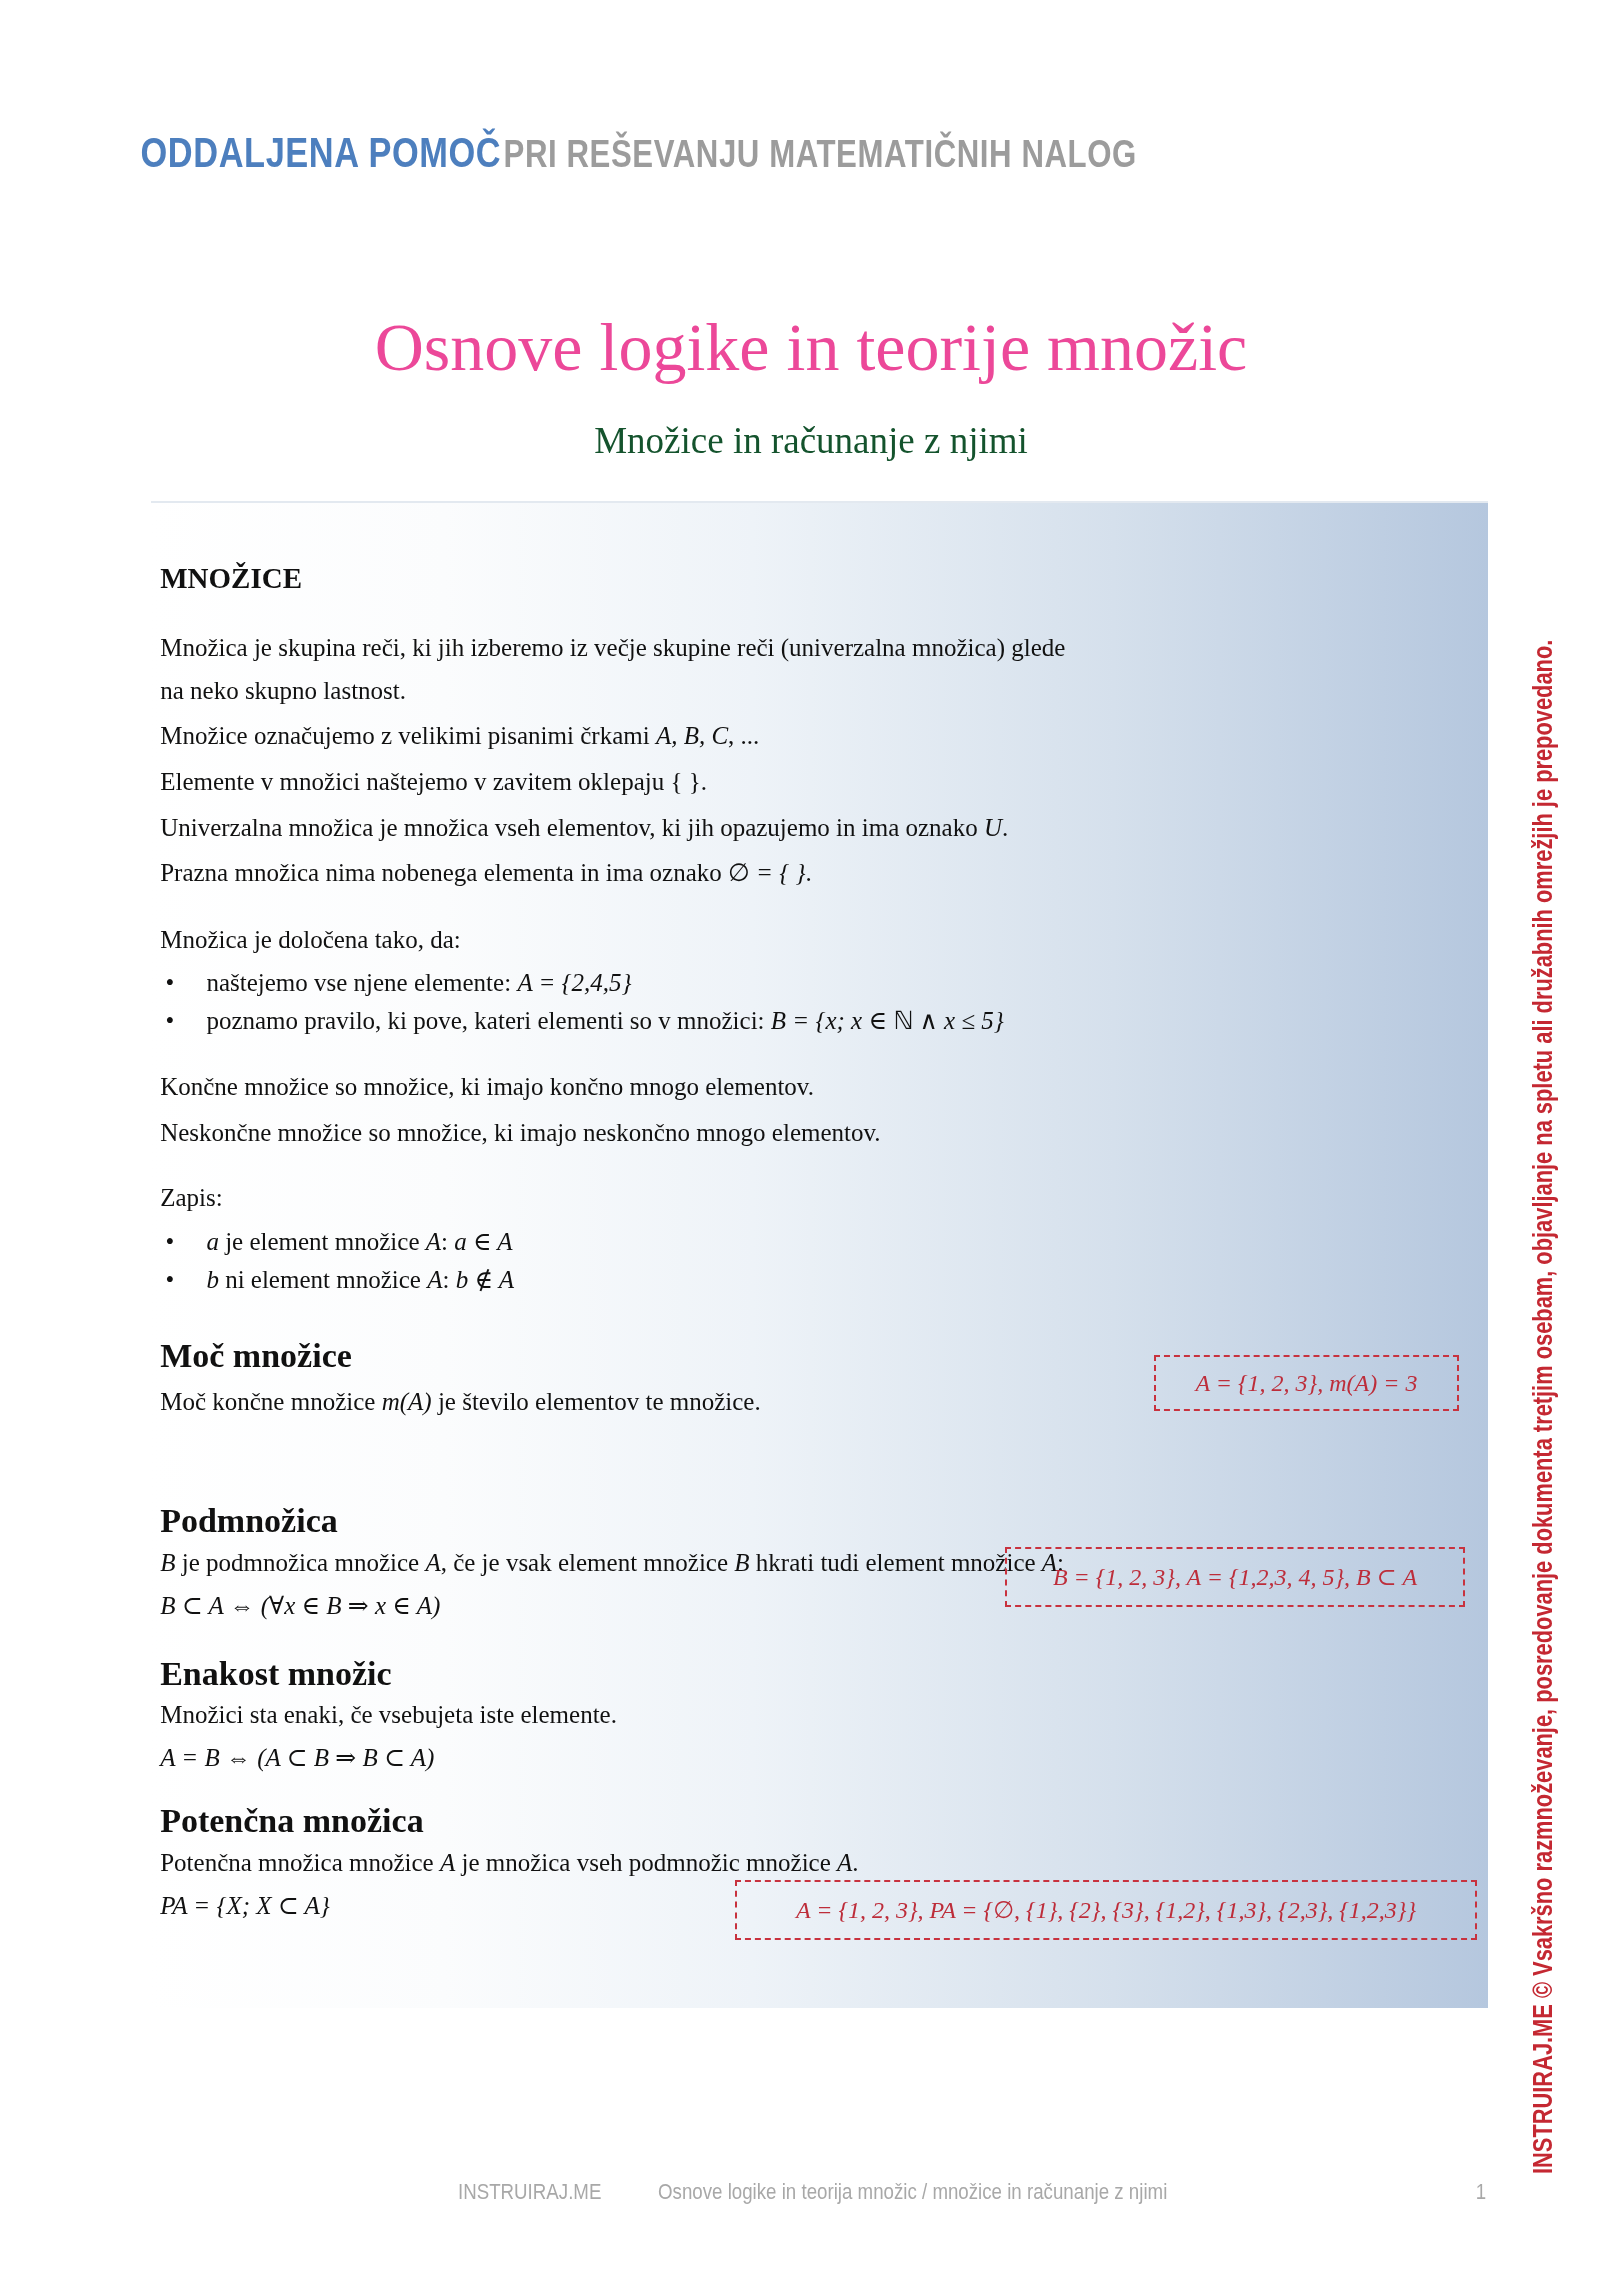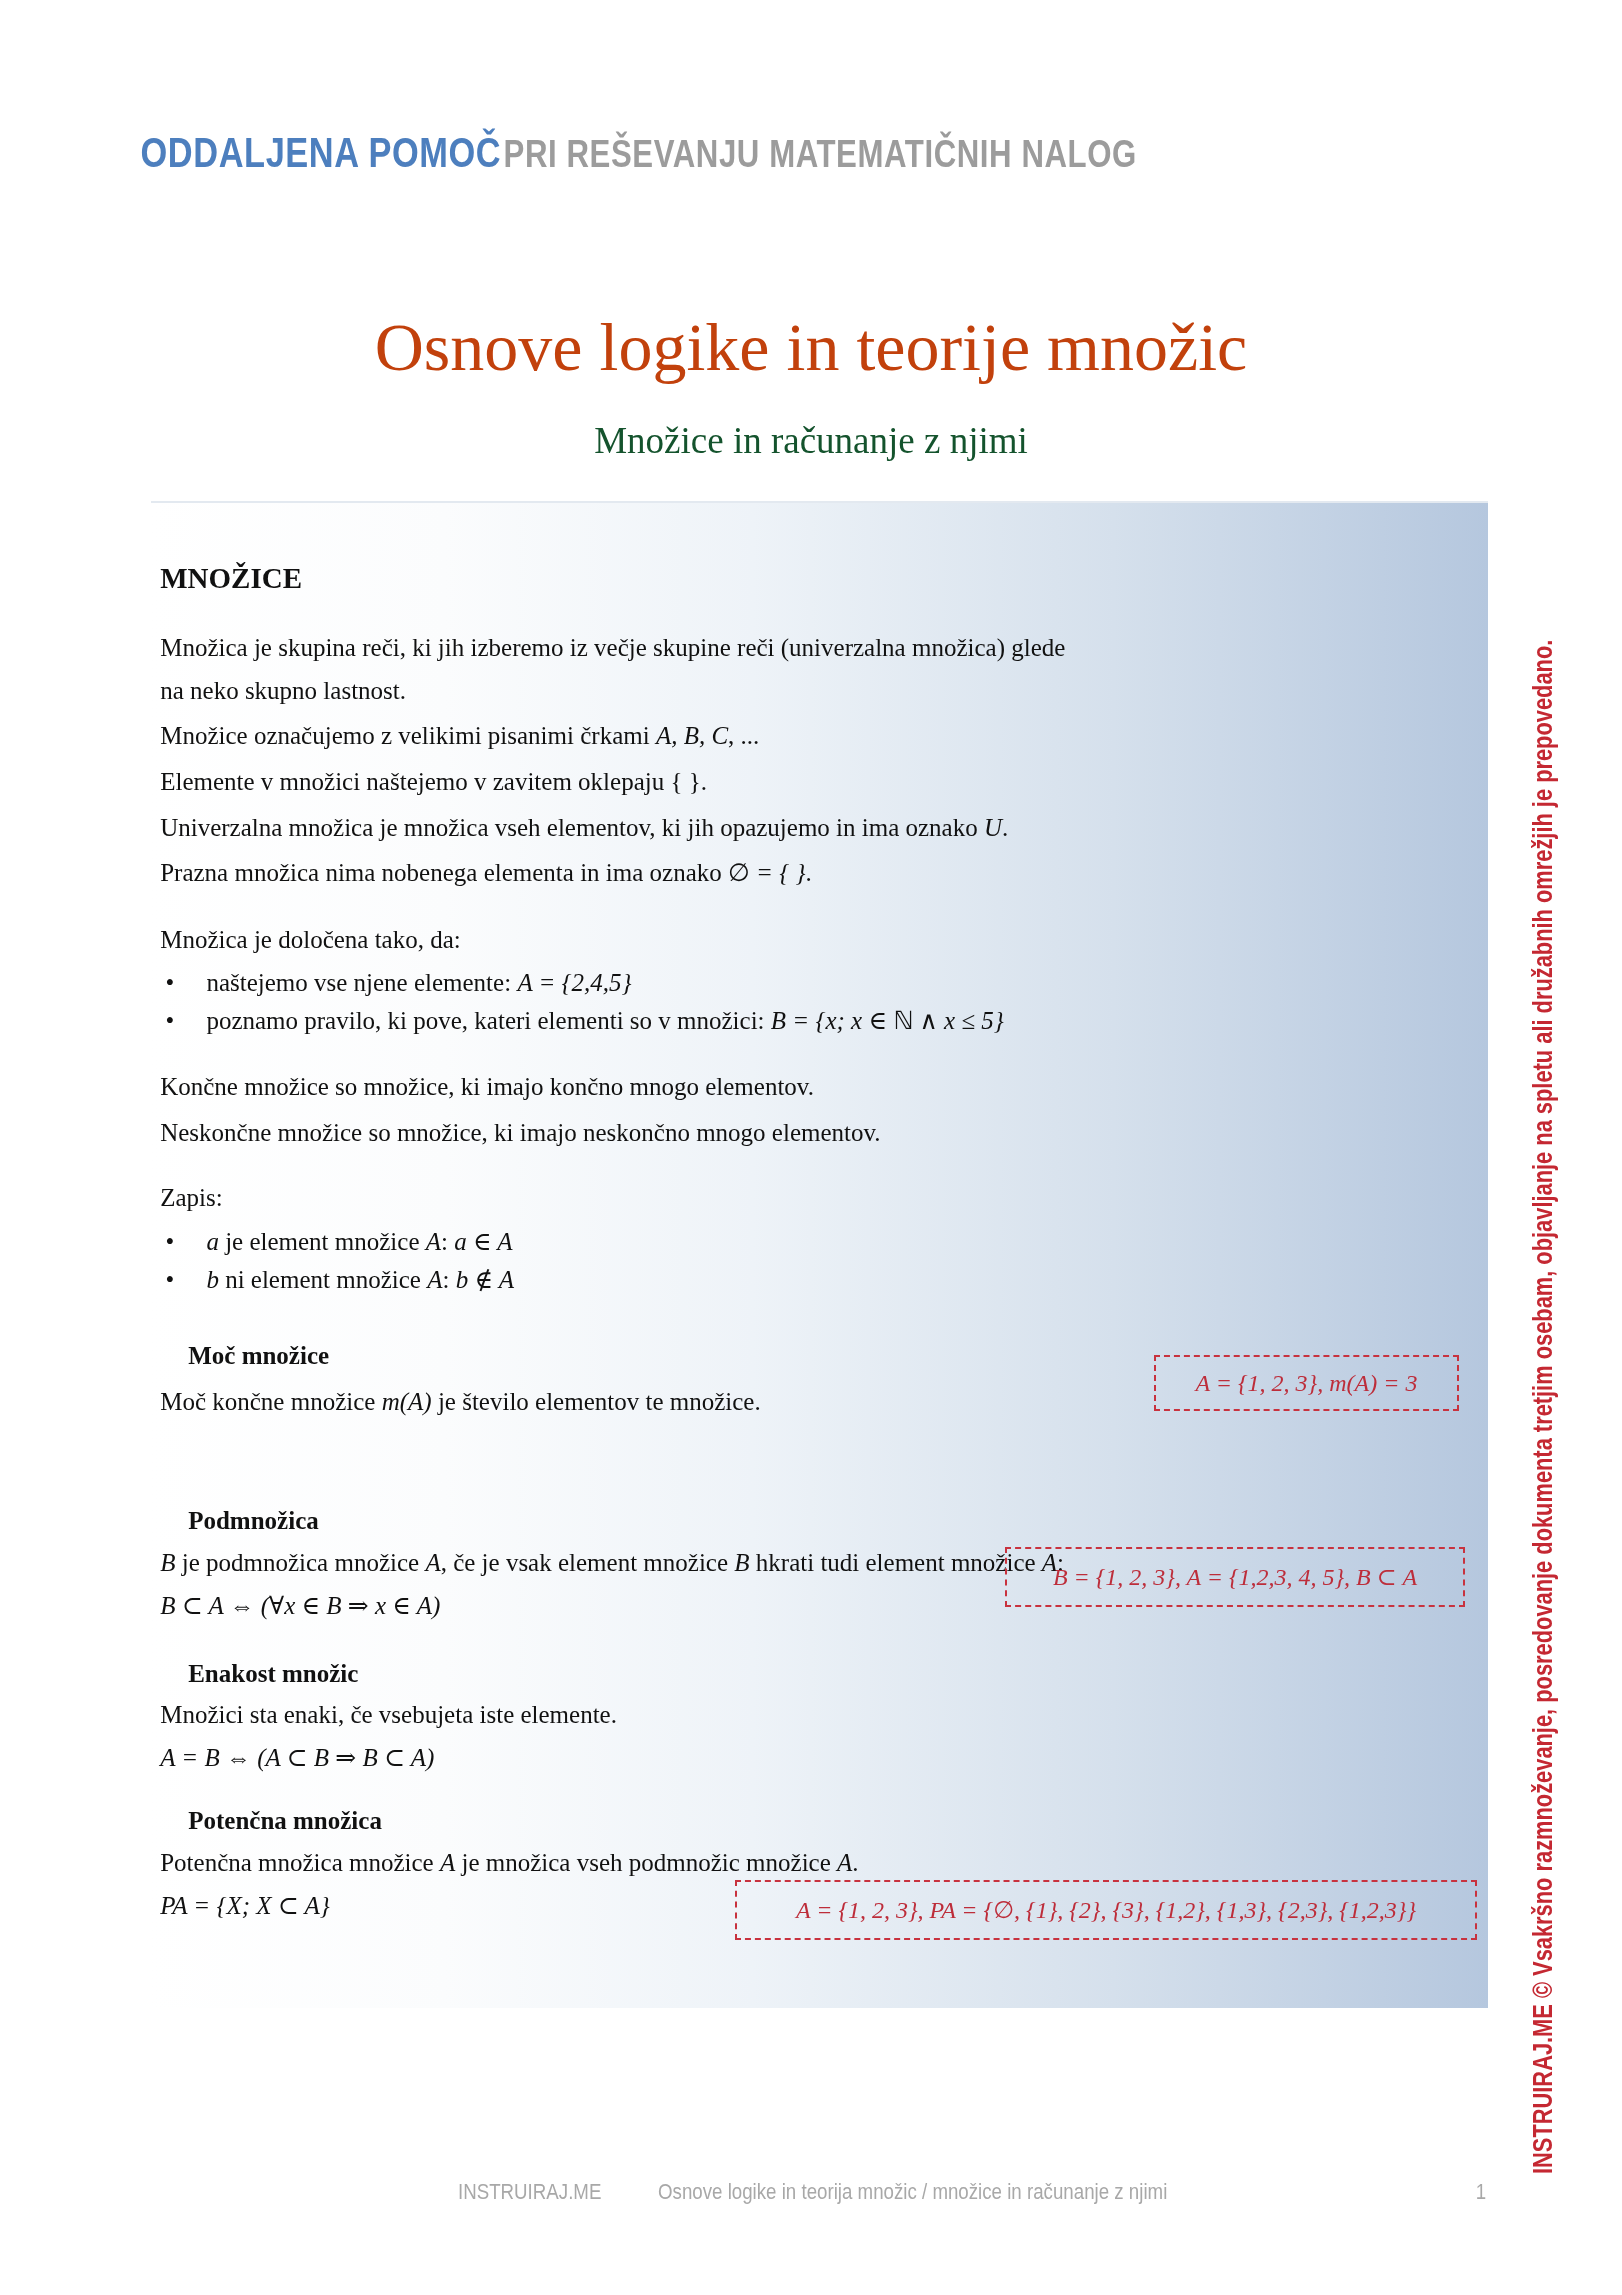--- a/index.html
+++ b/index.html
@@ -13,30 +13,30 @@
   .brand{font-size:43px;color:#4d7fbe;letter-spacing:0.7px;}
   .tagline{font-size:39px;color:#9c9c9c;letter-spacing:0.7px;}
   .contact{position:absolute;left:0;right:0;top:185px;text-align:center;}
   .contact-line{display:inline-block;transform:scaleX(0.84);transform-origin:center;
             font-family:"Liberation Sans","DejaVu Sans",sans-serif;font-size:23px;white-space:nowrap;}
   .phone{color:#4d7fbe;}
   .sep{color:#bcbcbc;padding:0 9.2px;}
   .email{color:#a8a8a8;text-decoration:none;}
 
   
-  .title{position:absolute;left:0;right:0;top:308px;text-align:center;font-size:68px;color:#c2410c;}
+  .title{position:absolute;left:0;right:0;top:308px;text-align:center;font-size:68px;color:#ec4899;}
   .subtitle{position:absolute;left:0;right:0;top:419px;text-align:center;font-size:37px;color:#14532d;}
 
   
   .panel{position:absolute;left:151px;top:501px;width:1337px;height:1505px;
          background:linear-gradient(90deg,#ffffff 0%,#fbfcfd 22%,#eef3f8 45%,#d5e0ec 72%,#b5c7de 100%);
          border-top:2px solid #e3e9f0;}
   .inner{position:relative;padding:38px 19.6px 0 9.2px;font-size:25px;line-height:43px;}
   .h-big{font-size:29px;line-height:39px;font-weight:bold;margin:18.3px 0 0 0;}
-  .h-sec{font-size:25px;line-height:39px;font-weight:bold;margin-left:28px;}
+  .h-sec{font-size:34px;line-height:39px;font-weight:bold;}
   p{margin:0;}
   .math{font-style:italic;font-family:"Liberation Serif","DejaVu Serif","DejaVu Sans",serif;}
   .li{display:flex;line-height:38px;}
   .li::before{content:"•";flex:none;width:41px;padding-left:5.2px;}
   .mt4{margin-top:2.6px;}  .mt36{margin-top:23.6px;} .mt38{margin-top:25px;}
   .mt34{margin-top:22px;} .mt57{margin-top:37px;} .mt7{margin-top:4.6px;}
   .mt119{margin-top:78px;} .mt2{margin-top:1.3px;} .mt41{margin-top:27px;}
   .mt33{margin-top:21.6px;} .mt42{margin-top:27.5px;} .mt5{margin-top:3.3px;}
   sup{font-size:17px;}
 

